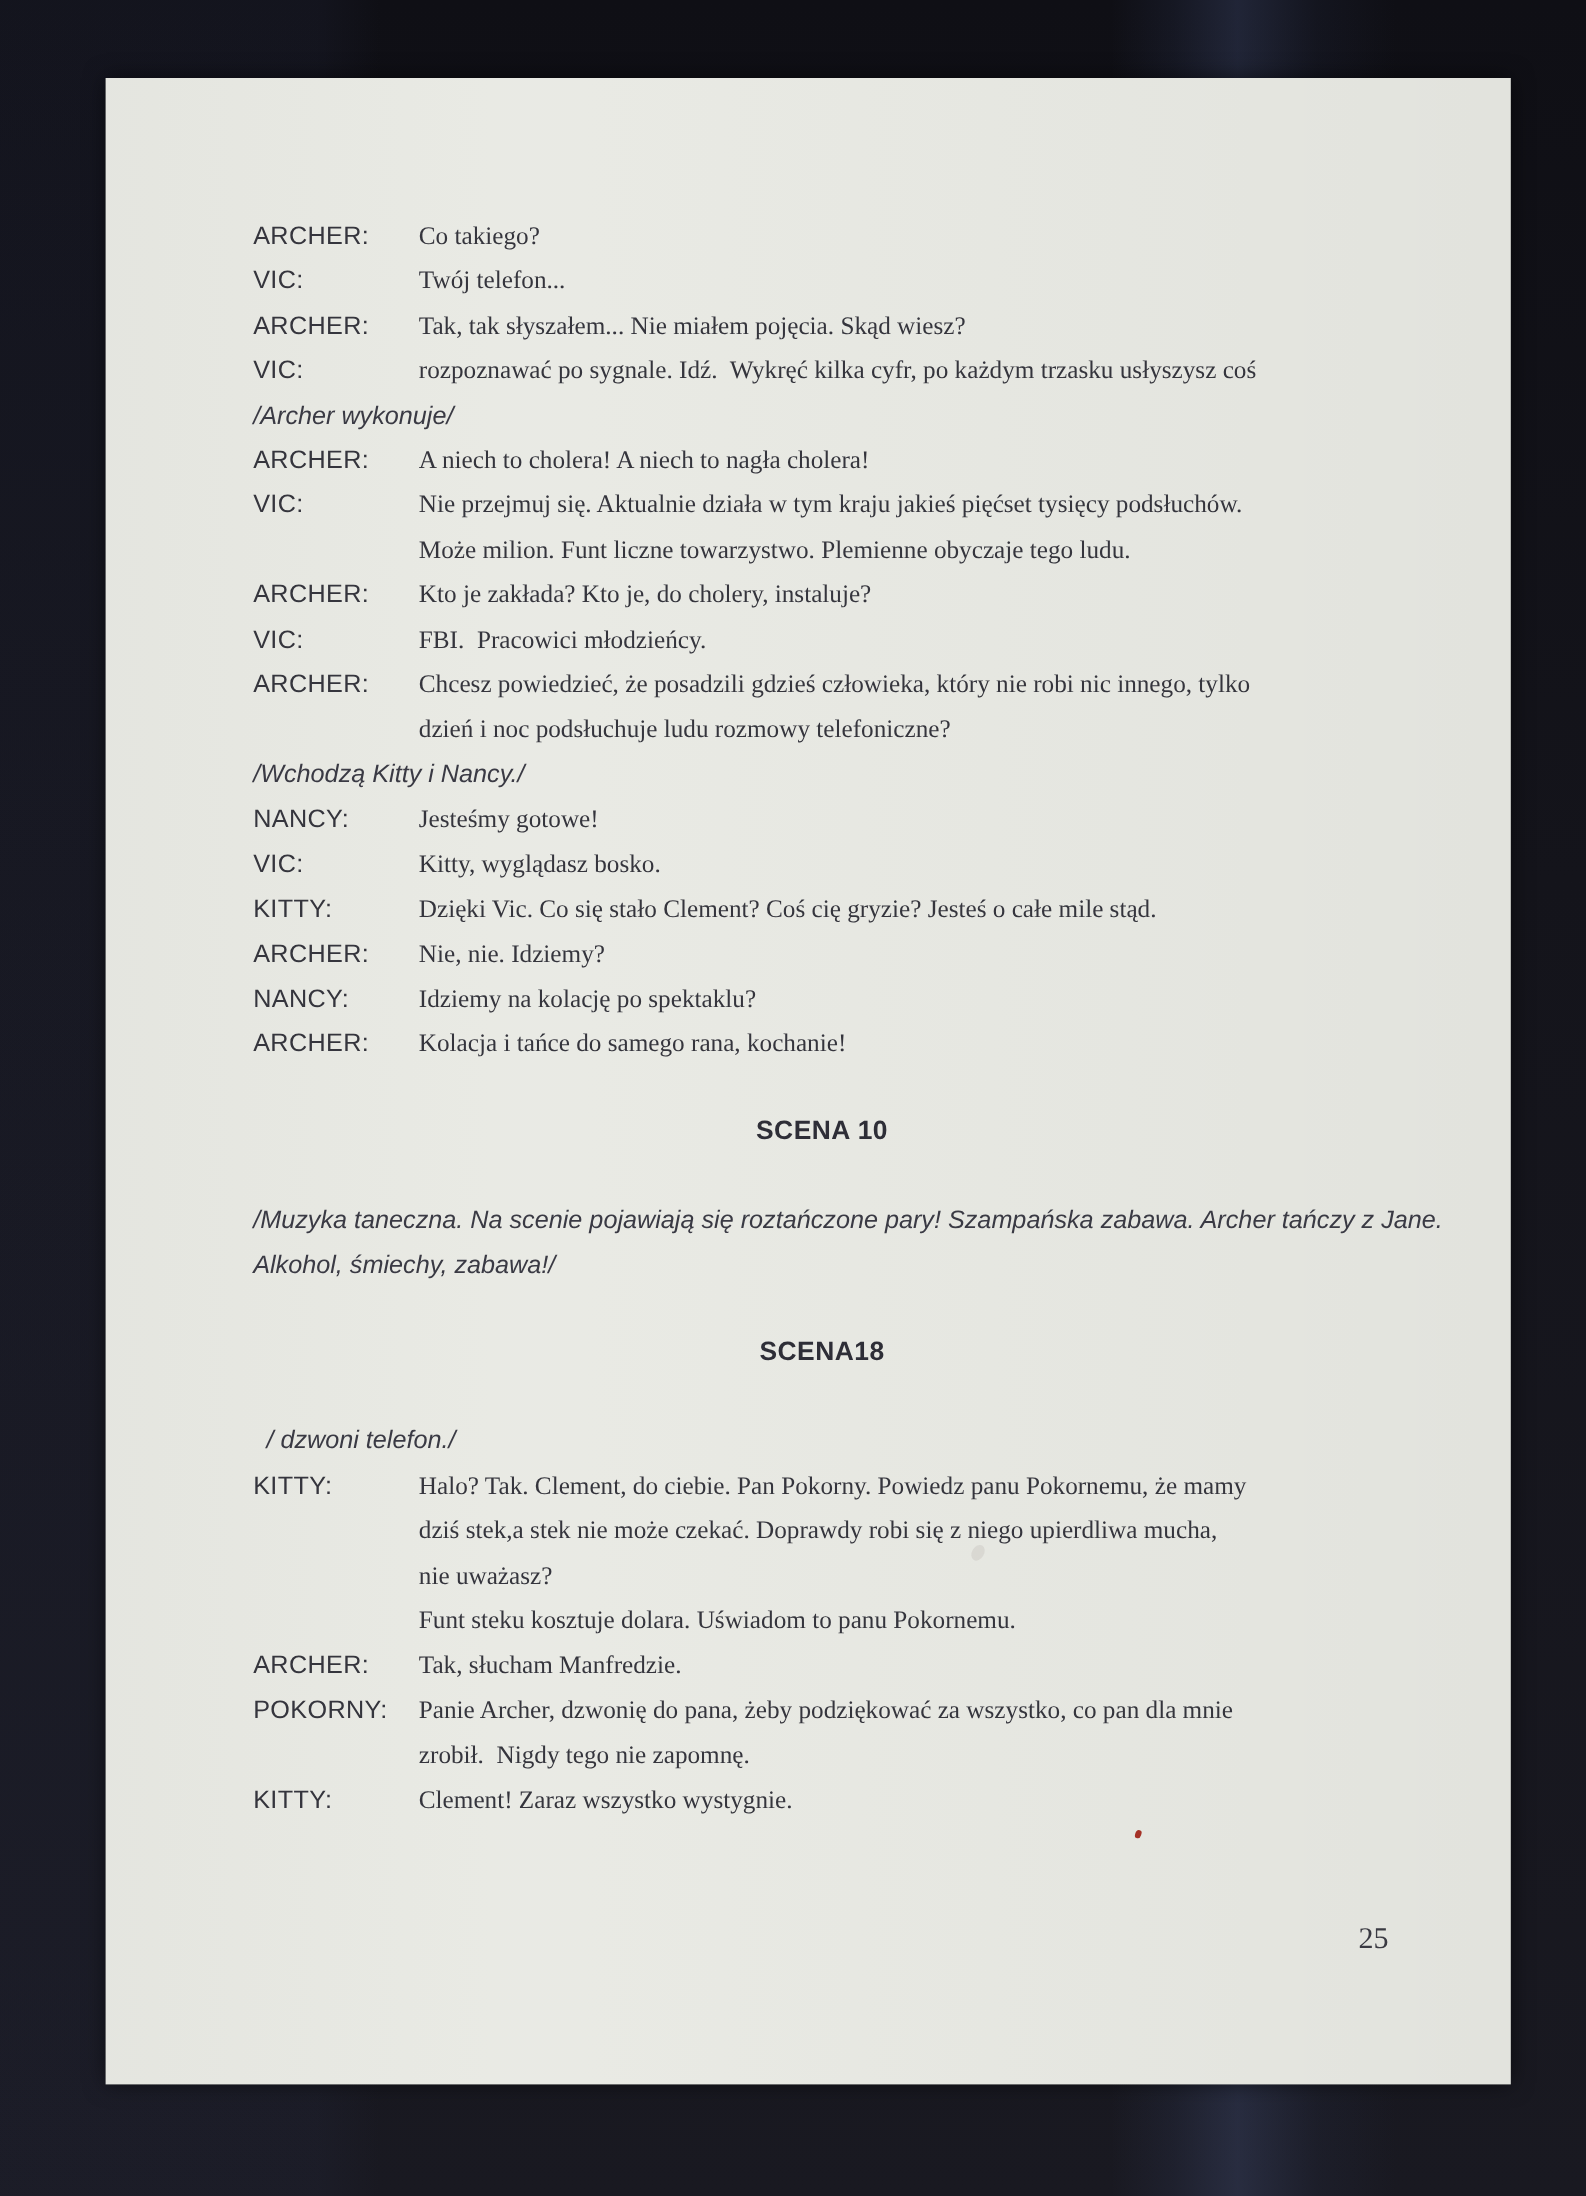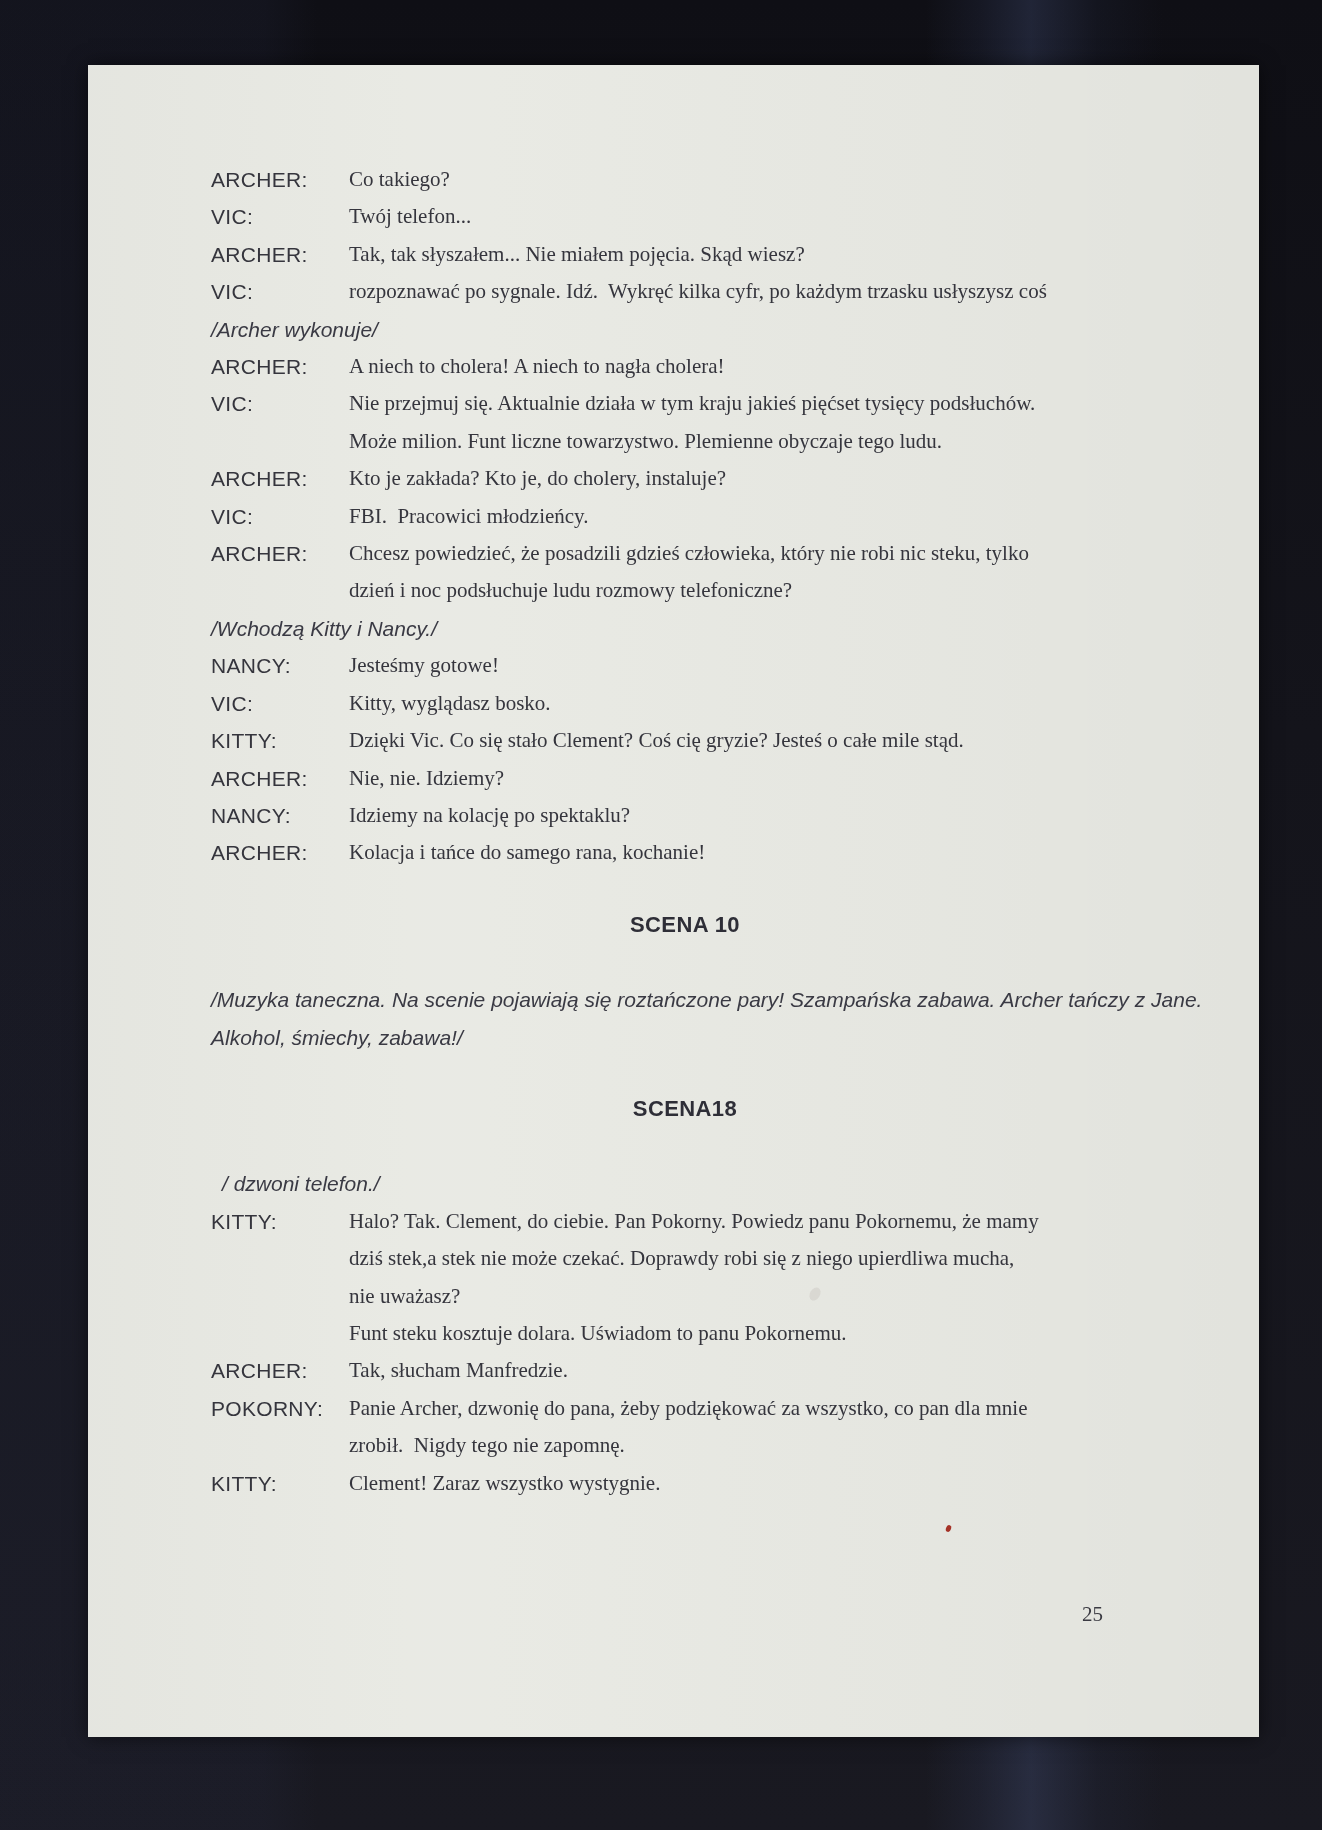--- a/index.html
+++ b/index.html
@@ -19,21 +19,21 @@
   }
   .paper {
     position: absolute; left: 88px; top: 65px;
     width: 1171px; height: 1672px;
     background:
       linear-gradient(90deg, rgba(0,0,0,0.02) 0%, rgba(255,255,255,0.02) 30%, rgba(0,0,0,0.018) 78%, rgba(0,0,0,0.03) 100%),
       #e9eae4;
     box-shadow: 0 0 18px rgba(0,0,0,0.55);
   }
   .script {
-    position: absolute; left: 123px; top: 96px;
+    position: absolute; left: 123px; top: 113px;
     width: 948px;
     color: #35353d;
     font-size: 21px;
     line-height: 37.4px;
   }
   .block { margin: 0; }
   .dialogue { display: flex; align-items: flex-start; }
   .speaker { flex: 0 0 138px; letter-spacing: 0.3px; }
   .lines { display: block; flex: 1; min-width: 0; font-family: Liberation Serif, serif; }
   .line { display: block; white-space: pre; }
@@ -41,23 +41,23 @@
   .direction.indent { padding-left: 11px; }
   .heading {
     text-align: center;
     font-weight: bold;
     font-size: 22px;
     color: #2e2e37;
     letter-spacing: 0.4px;
     margin: 34px 0 38px;
   }
   .page-number {
-    position: absolute; left: 994px; top: 1537px;
+    position: absolute; left: 1044px; top: 1537px;
     font-family: "Liberation Serif", serif;
-    font-size: 21px;
+    font-size: 25px;
     color: #3a3a42;
   }
   .red-dot {
     position: absolute; left: 858px; top: 1460px;
     width: 5px; height: 7px;
     background: #a53227;
     border-radius: 60% 40% 55% 50%;
     transform: rotate(18deg);
   }
   .smudge {
@@ -123,21 +123,21 @@
       </div>
       <div class="block dialogue">
         <span class="speaker">VIC:</span>
         <span class="lines">
           <span class="line">FBI.  Pracowici młodzieńcy.</span>
         </span>
       </div>
       <div class="block dialogue">
         <span class="speaker">ARCHER:</span>
         <span class="lines">
-          <span class="line">Chcesz powiedzieć, że posadzili gdzieś człowieka, który nie robi nic steku, tylko</span>
+          <span class="line">Chcesz powiedzieć, że posadzili gdzieś człowieka, który nie robi nic innego, tylko</span>
           <span class="line">dzień i noc podsłuchuje ludu rozmowy telefoniczne?</span>
         </span>
       </div>
       <div class="block direction">
         <div class="line">/Wchodzą Kitty i Nancy./</div>
       </div>
       <div class="block dialogue">
         <span class="speaker">NANCY:</span>
         <span class="lines">
           <span class="line">Jesteśmy gotowe!</span>

